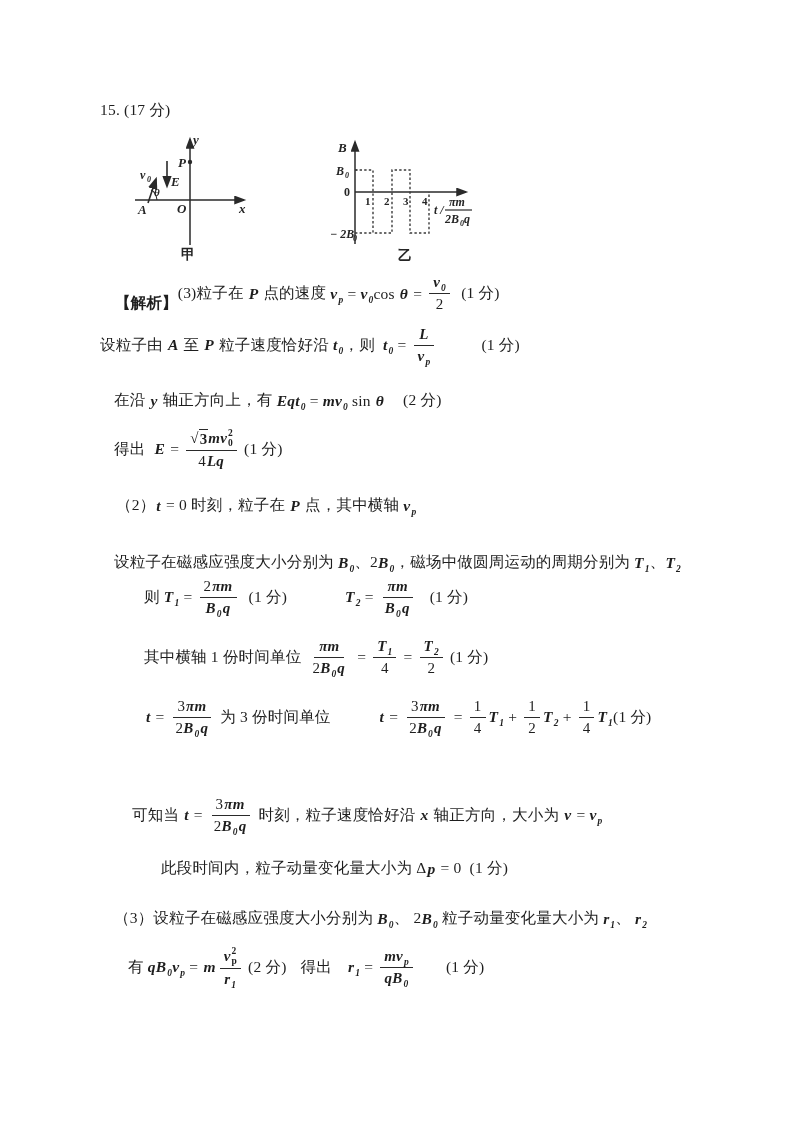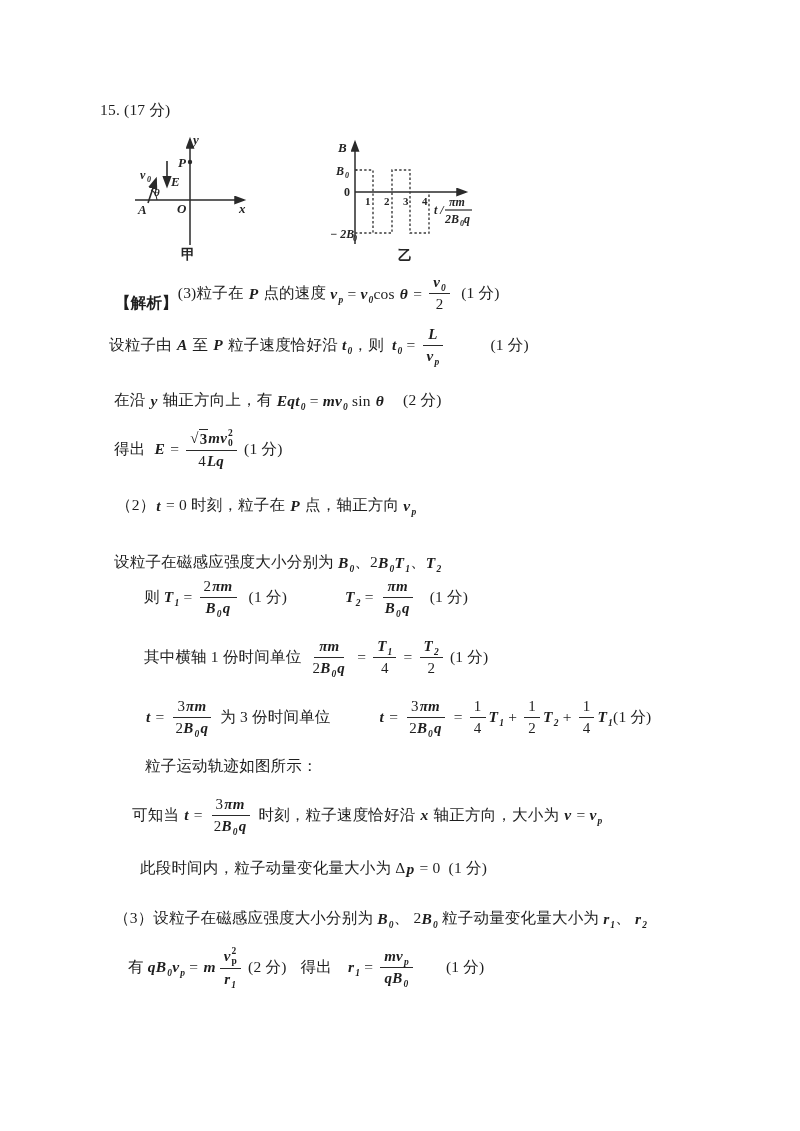--- a/index.html
+++ b/index.html
@@ -96,21 +96,21 @@
       <span class="t"> 点的速度 </span>
       <span class="msub"><span class="mb">v</span><span class="ms">p</span></span>
       <span class="t"> = </span>
       <span class="msub"><span class="mb">v</span><span class="ms">0</span></span>
       <span class="t">cos </span>
       <span class="mi">θ</span>
       <span class="t"> = </span>
       <span class="frac"><span class="num"><span class="msub"><span class="mb">v</span><span class="ms">0</span></span></span><span class="den"><span class="t">2</span></span></span>
       <span class="t">  (1 分)</span>
     </div>
-  <div class="line" style="left:109px;top:325px">
+  <div class="line" style="left:100px;top:325px">
       <span class="t">设粒子由 </span>
       <span class="mi">A</span>
       <span class="t"> 至 </span>
       <span class="mi">P</span>
       <span class="t"> 粒子速度恰好沿 </span>
       <span class="msub"><span class="mb">t</span><span class="ms">0</span></span>
       <span class="t">，则  </span>
       <span class="msub"><span class="mb">t</span><span class="ms">0</span></span>
       <span class="t"> = </span>
       <span class="frac"><span class="num"><span class="mi">L</span></span><span class="den"><span class="msub"><span class="mb">v</span><span class="ms">p</span></span></span></span>
@@ -134,28 +134,29 @@
       <span class="mi">E</span>
       <span class="t"> = </span>
       <span class="frac"><span class="num"><span class="sqrt"><span class="rad">√</span><span class="rv">3</span></span><span class="msubsup"><span class="mb">mv</span><span class="stack"><span>2</span><span>0</span></span></span></span><span class="den"><span class="t">4</span><span class="mi">Lq</span></span></span>
       <span class="t"> (1 分)</span>
     </div>
   <div class="line" style="left:116px;top:495px">
       <span class="t">（2）</span>
       <span class="mi">t</span>
       <span class="t"> = 0 时刻，粒子在 </span>
       <span class="mi">P</span>
-      <span class="t"> 点，轴正方向 </span>
+      <span class="t"> 点，其中横轴 </span>
       <span class="msub"><span class="mb">v</span><span class="ms">p</span></span>
     </div>
   <div class="line" style="left:114px;top:552px">
       <span class="t">设粒子在磁感应强度大小分别为 </span>
       <span class="msub"><span class="mb">B</span><span class="ms">0</span></span>
       <span class="t">、2</span>
       <span class="msub"><span class="mb">B</span><span class="ms">0</span></span>
+      <span class="t">，磁场中做圆周运动的周期分别为 </span>
       <span class="msub"><span class="mb">T</span><span class="ms">1</span></span>
       <span class="t">、</span>
       <span class="msub"><span class="mb">T</span><span class="ms">2</span></span>
     </div>
   <div class="line" style="left:144px;top:577px">
       <span class="t">则 </span>
       <span class="msub"><span class="mb">T</span><span class="ms">1</span></span>
       <span class="t"> = </span>
       <span class="frac"><span class="num"><span class="t">2</span><span class="mi">πm</span></span><span class="den"><span class="msub"><span class="mb">B</span><span class="ms">0</span></span><span class="mi">q</span></span></span>
       <span class="t">  (1 分)</span>
@@ -188,36 +189,33 @@
       <span class="frac"><span class="num"><span class="t">1</span></span><span class="den"><span class="t">4</span></span></span>
       <span class="msub"><span class="mb">T</span><span class="ms">1</span></span>
       <span class="t"> + </span>
       <span class="frac"><span class="num"><span class="t">1</span></span><span class="den"><span class="t">2</span></span></span>
       <span class="msub"><span class="mb">T</span><span class="ms">2</span></span>
       <span class="t"> + </span>
       <span class="frac"><span class="num"><span class="t">1</span></span><span class="den"><span class="t">4</span></span></span>
       <span class="msub"><span class="mb">T</span><span class="ms">1</span></span>
       <span class="t">(1 分)</span>
     </div>
-  <div class="line" style="left:145px;top:756px">
-      <span class="t">粒子运动轨迹如图所示：</span>
-    </div>
   <div class="line" style="left:132px;top:795px">
       <span class="t">可知当 </span>
       <span class="mi">t</span>
       <span class="t"> = </span>
       <span class="frac"><span class="num"><span class="t">3</span><span class="mi">πm</span></span><span class="den"><span class="t">2</span><span class="msub"><span class="mb">B</span><span class="ms">0</span></span><span class="mi">q</span></span></span>
       <span class="t"> 时刻，粒子速度恰好沿 </span>
       <span class="mi">x</span>
       <span class="t"> 轴正方向，大小为 </span>
       <span class="mi">v</span>
       <span class="t"> = </span>
       <span class="msub"><span class="mb">v</span><span class="ms">p</span></span>
     </div>
-  <div class="line" style="left:140px;top:858px">
+  <div class="line" style="left:161px;top:858px">
       <span class="t">此段时间内，粒子动量变化量大小为 Δ</span>
       <span class="mi">p</span>
       <span class="t"> = 0  (1 分)</span>
     </div>
   <div class="line" style="left:114px;top:908px">
       <span class="t">（3）设粒子在磁感应强度大小分别为 </span>
       <span class="msub"><span class="mb">B</span><span class="ms">0</span></span>
       <span class="t">、 2</span>
       <span class="msub"><span class="mb">B</span><span class="ms">0</span></span>
       <span class="t"> 粒子动量变化量大小为 </span>

